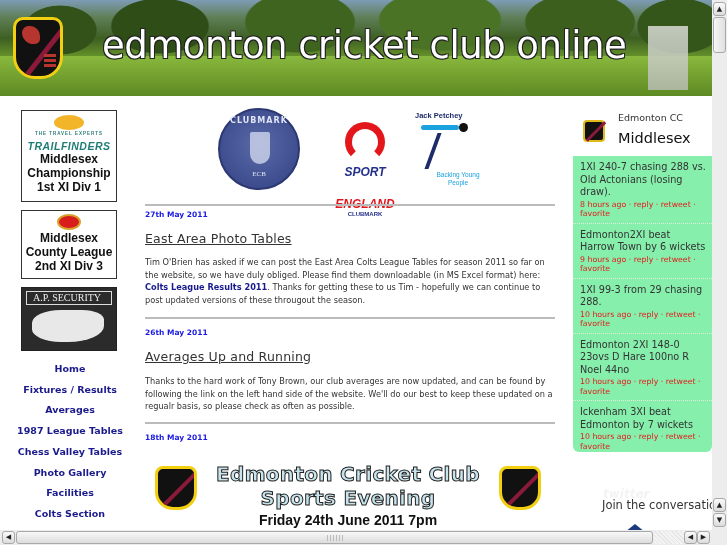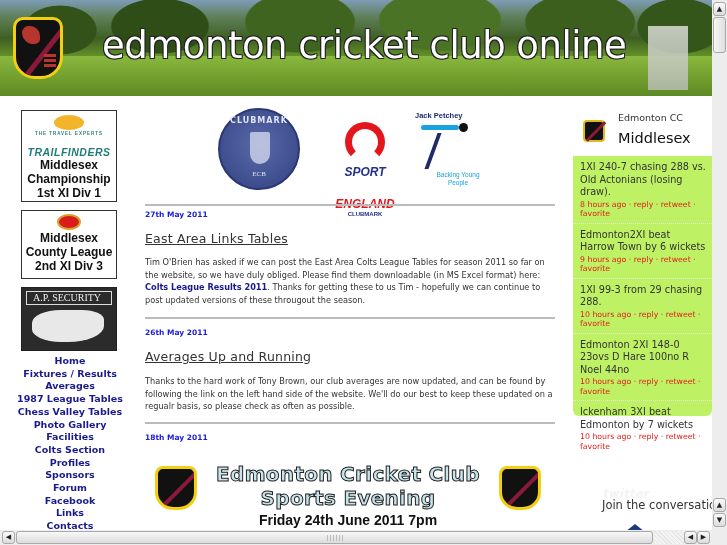--- a/index.html
+++ b/index.html
@@ -52,33 +52,33 @@
 
   
   .leftcol { position: absolute; left: 0; top: 96px; width: 140px; height: 434px; }
   .sponsor {
     position: absolute; left: 21px; width: 96px; border: 1px solid #333; background: #fff;
     text-align: center; font-family: "Liberation Sans", sans-serif; font-weight: bold; color: #111;
   }
   .sp1 { top: 14px; height: 92px; }
   .sp1 .plane { width: 30px; height: 15px; margin: 4px auto 1px; background: #f2b52a; border-radius: 50%; }
   .sp1 .tagline { font-size: 4.5px; color: #2a7a7a; letter-spacing: 1px; line-height: 5px; }
-  .sp1 .brand { font-size: 10.5px; font-style: italic; color: #1e7d77; letter-spacing: 0.5px; line-height: 12px; margin-top: 10px; }
+  .sp1 .brand { font-size: 10.5px; font-style: italic; color: #1e7d77; letter-spacing: 0.5px; line-height: 12px; margin-top: 4px; }
   .sp1 .caption { font-size: 12px; line-height: 14px; }
   .sp2 { top: 114px; height: 69px; }
   .sp2 .badge { width: 24px; height: 16px; margin: 3px auto 1px; background: #d91c1c; border-radius: 50%; border: 2px solid #d8a22a; }
   .sp2 .caption { font-size: 12px; line-height: 14px; }
   .sp3 { top: 191px; height: 64px; background: #2b2b2b; border-color: #222; overflow: hidden; }
   .sp3 .flag { margin: 3px 4px 0; height: 14px; border: 1px solid #ddd; color: #eee; font-family: "Liberation Serif", serif; font-size: 10px; line-height: 12px; font-weight: normal; text-align: left; padding-left: 6px; }
   .sp3 .lion { position: absolute; left: 10px; top: 22px; width: 72px; height: 32px; background: #e8e8e8; border-radius: 40% 30% 50% 40%; }
 
   .nav { position: absolute; left: 0; top: 259px; width: 140px; text-align: center; }
   .nav a {
     display: block; color: #1a1a8c; font-weight: bold; font-size: 9.5px; line-height: 12.7px;
-    text-decoration: none; font-family: "DejaVu Sans", sans-serif;
+    text-decoration: none; font-family: "DejaVu Sans", sans-serif; margin-top: 8px;
   }
 
   
   .main { position: absolute; left: 145px; top: 96px; width: 410px; height: 434px; overflow: hidden; }
   .logos { position: absolute; left: 0; top: 12px; width: 410px; height: 92px; }
   .clubmark {
     position: absolute; left: 73px; top: 0; width: 82px; height: 82px; border-radius: 50%;
     background: radial-gradient(circle at 50% 45%, #5a6aa8 0%, #3e4d8e 70%, #2f3c78 100%);
     border: 2px solid #2c3872;
   }
@@ -120,21 +120,21 @@
   }
   .event .line3 { font-family: "Liberation Sans", sans-serif; font-weight: bold; font-size: 14px; color: #111; line-height: 16px; margin-top: 2px; }
 
   
   .twitter { position: absolute; left: 573px; top: 108px; width: 139px; height: 422px; overflow: hidden; }
   .tw-head { position: relative; height: 48px; }
   .tw-avatar { position: absolute; left: 10px; top: 12px; width: 22px; height: 22px; background: #111; border: 2px solid #e0b91a; border-radius: 4px; }
   .tw-avatar .s { position: absolute; left: -2px; top: 8px; width: 26px; height: 3px; background: #8b1a3a; transform: rotate(-45deg); }
   .tw-name { position: absolute; left: 45px; top: 4px; font-size: 9.5px; color: #333; white-space: nowrap; }
   .tw-handle { position: absolute; left: 45px; top: 22px; font-size: 14.5px; color: #111; white-space: nowrap; }
-  .tw-list { position: absolute; left: 0; top: 48px; width: 139px; height: 260px; background: #bef264; border-radius: 0 0 6px 6px; }
+  .tw-list { position: absolute; left: 0; top: 48px; width: 139px; height: 296px; background: #86efac; border-radius: 0 0 6px 6px; }
   .tweet { padding: 5px 6px 4px 7px; border-bottom: 1px dotted #e2ecd8; }
   .tweet .txt { font-size: 9.7px; line-height: 12.5px; color: #333; }
   .tweet .meta { font-size: 7.8px; line-height: 9.5px; color: #e41b1b; margin-top: 1px; }
   .tw-logo { position: absolute; left: 30px; top: 379px; width: 60px; height: 14px; color: #f3f3f3; font-size: 12px; font-weight: bold; font-style: italic; }
   .tw-join { position: absolute; left: 29px; top: 390px; font-size: 11.5px; color: #333; white-space: nowrap; }
   .tw-bird { position: absolute; left: 52px; top: 416px; width: 0; height: 0; border-left: 10px solid transparent; border-right: 10px solid transparent; border-bottom: 8px solid #1d3a7a; }
 
   .inner-scroll { position: absolute; left: 712px; top: 108px; width: 15px; height: 422px; background: #f2f2f2; border-left: 1px solid #e6e6e6; }
 
   
@@ -226,21 +226,21 @@
       <div class="wave"></div>
       <div class="head"></div>
       <div class="runner"></div>
       <div class="t2">Backing Young People</div>
     </div>
   </div>
 
   <div class="hr" style="top:108px"></div>
 
   <div class="date" style="top:114px">27th May 2011</div>
-  <a href="#" class="post-title" style="top:135px">East Area Links Tables</a>
+  <a href="#" class="post-title" style="top:135px">East Area Photo Tables</a>
   <div class="post-body" style="top:160px"><span>Tim O'Brien has asked if we can post the East Area Colts League Tables for season 2011 so far on the website, so we have duly obliged. Please find them downloadable (in MS Excel format) here: </span><b>Colts League Results 2011</b><span>. Thanks for getting these to us Tim - hopefully we can continue to post updated versions of these througout the season.</span></div>
 
   <div class="hr" style="top:221px"></div>
 
   <div class="date" style="top:232px">26th May 2011</div>
   <a href="#" class="post-title" style="top:253px">Averages Up and Running</a>
   <div class="post-body" style="top:279px">Thanks to the hard work of Tony Brown, our club averages are now updated, and can be found by following the link on the left hand side of the website. We'll do our best to keep these updated on a regualr basis, so please check as often as possible.</div>
 
   <div class="hr" style="top:326px"></div>
 

